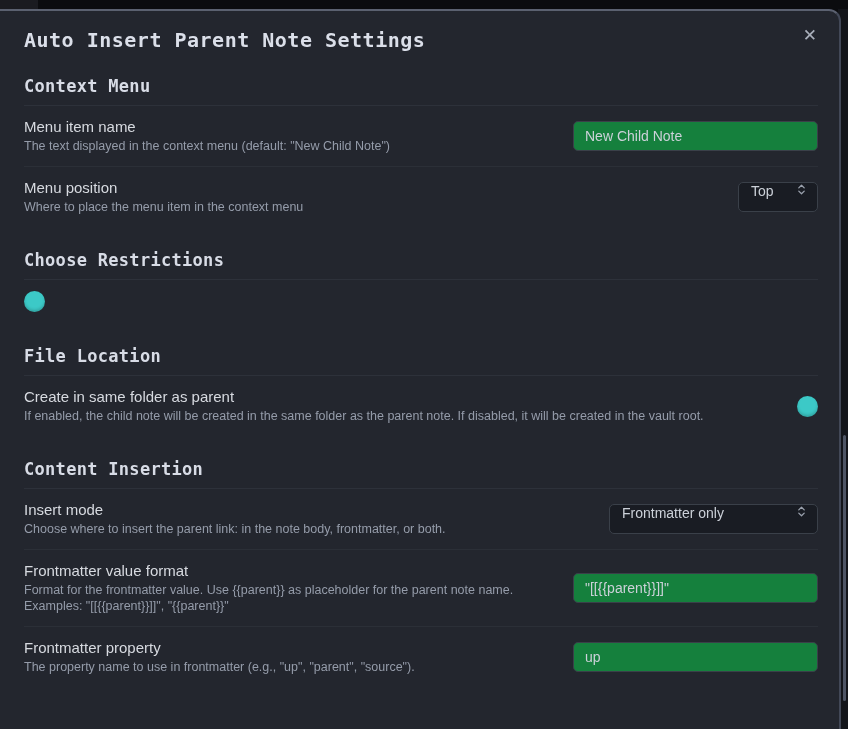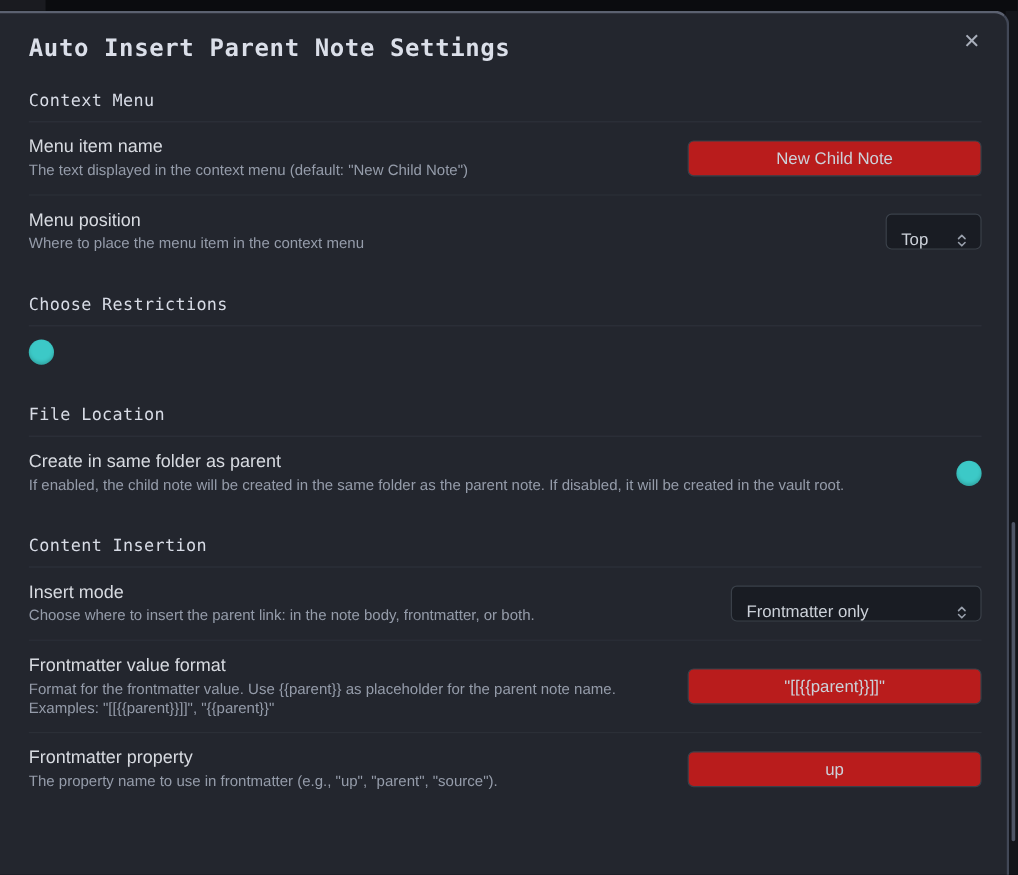--- a/index.html
+++ b/index.html
@@ -49,22 +49,22 @@
   .modal-title{
     font-family:"DejaVu Sans Mono", monospace;
     font-weight:bold;
     font-size:20px;
     letter-spacing:0.5px;
     color:#dbdfe9;
     margin:17px 0 24px 0;
   }
   .setting-heading{
     font-family:"DejaVu Sans Mono", monospace;
-    font-weight:normal;
-    font-size:14px;
+    font-weight:bold;
+    font-size:17px;
     letter-spacing:0.3px;
     color:#d8dce6;
     margin-top:23px;
     padding-bottom:9px;
     border-bottom:1px solid #2d313a;
   }
   .setting-item{
     display:flex;align-items:center;gap:16px;
     padding:11px 0;
   }
@@ -74,40 +74,39 @@
   }
   .s-info{flex:1;min-width:0;}
   .s-name{
     font-size:15px;color:#d7dae0;line-height:1.35;margin-bottom:2px;
   }
   .s-desc{
     font-size:12.5px;color:#959caa;line-height:1.26;
   }
   .text-ctl{
     width:245px;height:30px;box-sizing:border-box;
-    background:#b91c1c;
+    background:#15803d;
     border:1px solid #3a4049;
     border-radius:5px;
     color:#ccd1d9;
     font-size:14px;
     font-family:"Liberation Sans", sans-serif;
     padding:0 11px;
     outline:none;
     flex:none;
-    text-align:center;
   }
   .dropdown{
     height:30px;box-sizing:border-box;
     background:#191c23;
     border:1px solid #3a4049;
     border-radius:5px;
     color:#ccd1d9;
     font-size:14px;
     padding:0 9px 0 12px;
-    display:flex;align-items:flex-end;justify-content:space-between;
+    display:flex;align-items:flex-start;justify-content:space-between;
     cursor:pointer;
     flex:none;
   }
   .dropdown.dd-small{width:80px;}
   .dropdown.dd-wide{width:209px;gap:33px;}
   .dd-icon{display:flex;align-items:center;color:#9aa1ad;}
   .toggle{
     width:21px;height:21px;border-radius:50%;
     background:#3cc9c7;
     box-shadow:inset 0 -2px 3px rgba(0,0,0,0.18);

